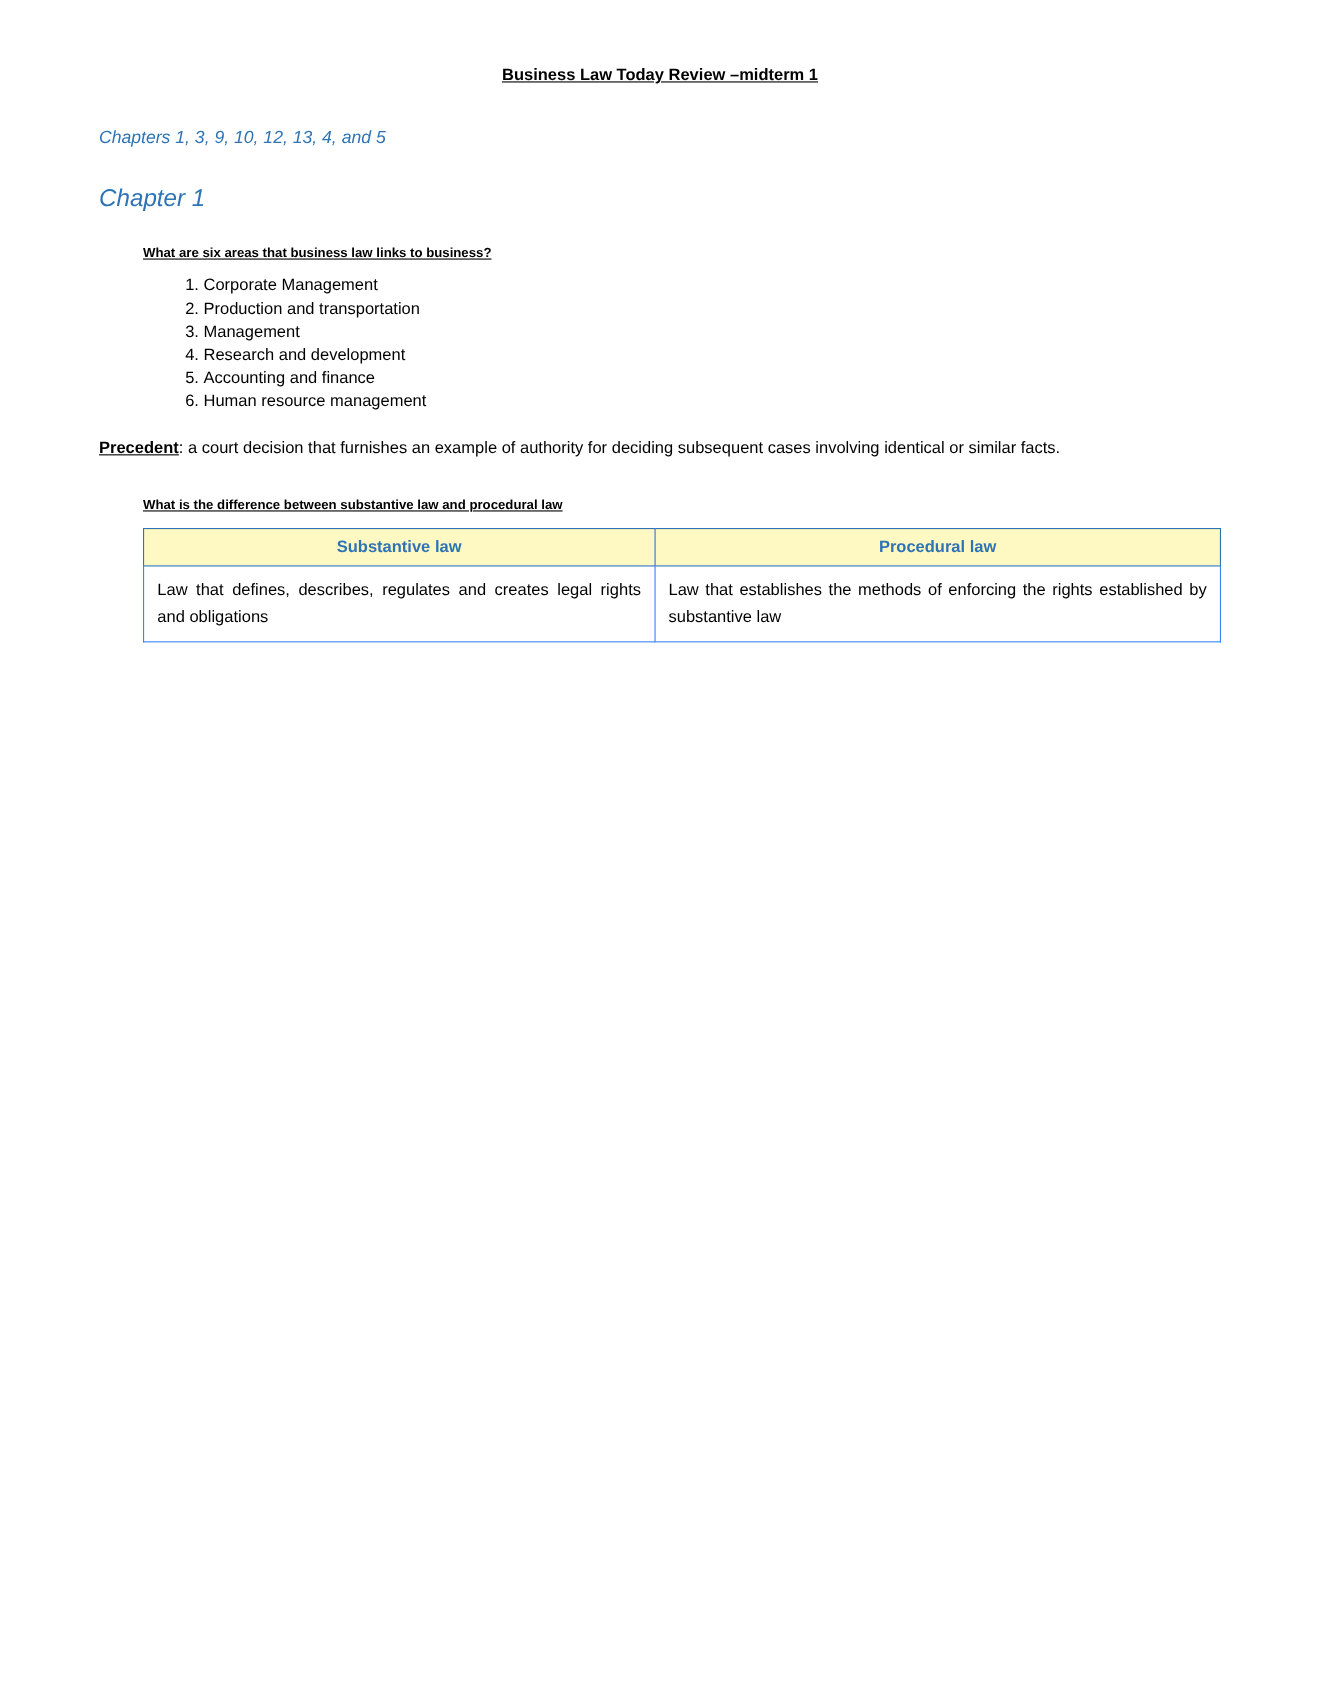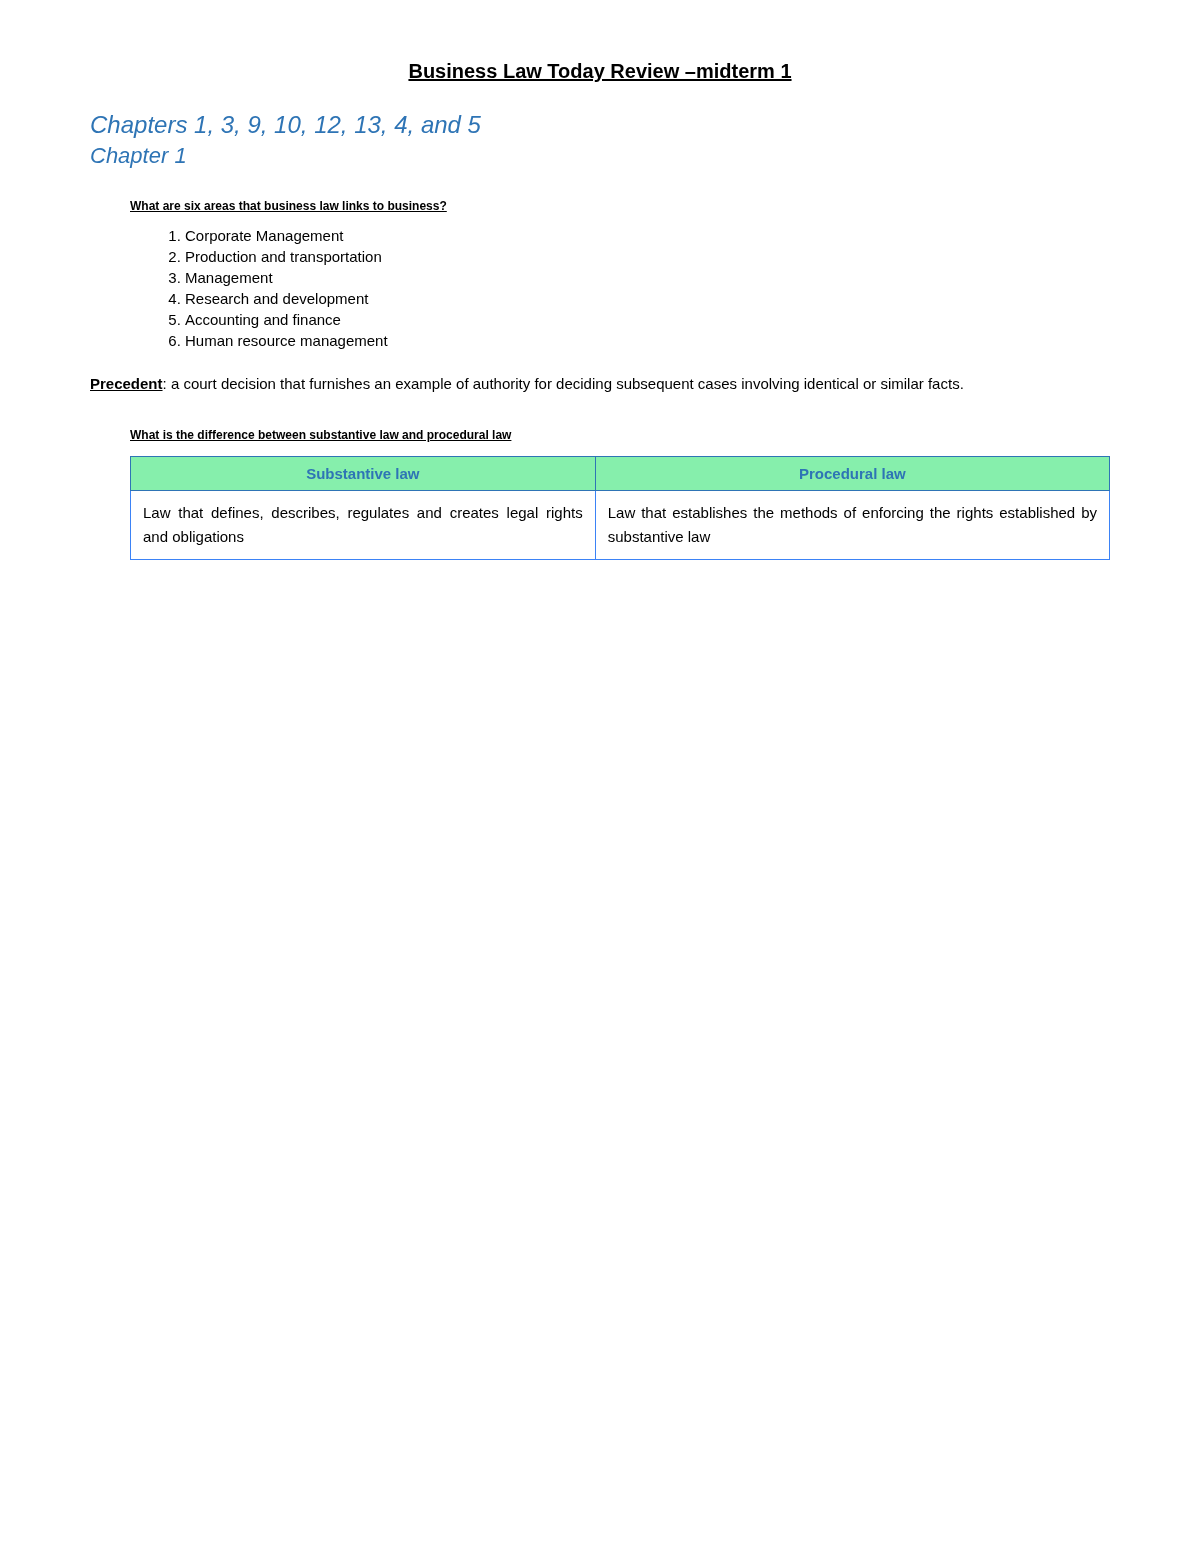--- a/index.html
+++ b/index.html
@@ -15,31 +15,31 @@
       color: #000000;
       width: 1200px;
       min-height: 1553px;
       padding: 60px 90px;
     }
 
     .page-title {
       text-align: center;
       font-weight: bold;
       text-decoration: underline;
-      font-size: 20px;
-      margin-bottom: 28px;
+      font-size: 15px;
+      margin-bottom: 40px;
       font-family: Arial, sans-serif;
     }
 
     .chapters-heading {
       color: #2e74b5;
       font-style: italic;
-      font-size: 24px;
+      font-size: 16px;
       font-family: Arial, sans-serif;
-      margin-bottom: 4px;
+      margin-bottom: 32px;
       font-weight: normal;
     }
 
     .chapter-heading {
       color: #2e74b5;
       font-style: italic;
       font-size: 22px;
       font-family: Arial, sans-serif;
       margin-bottom: 30px;
       font-weight: normal;
@@ -96,21 +96,21 @@
 
     .comparison-table {
       width: 100%;
       border-collapse: collapse;
       font-family: Arial, sans-serif;
       font-size: 15px;
     }
 
     .comparison-table th {
       border: 1px solid #2e74b5;
-      background-color: #86efac;
+      background-color: #fef9c3;
       color: #2e74b5;
       font-weight: bold;
       text-align: center;
       padding: 8px 12px;
     }
 
     .comparison-table td {
       border: 1px solid #3b82f6;
       padding: 10px 12px;
       vertical-align: top;

